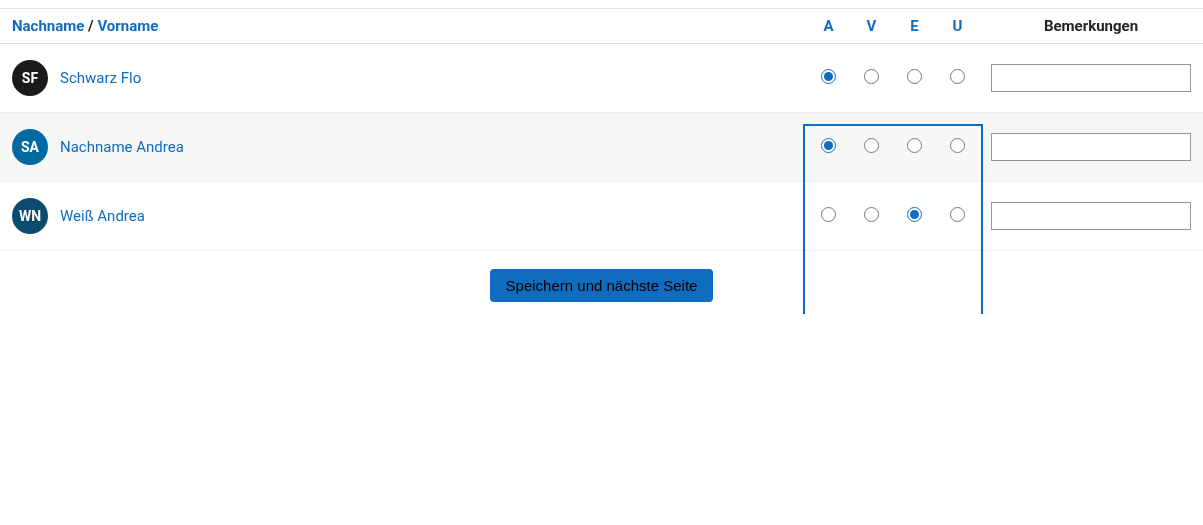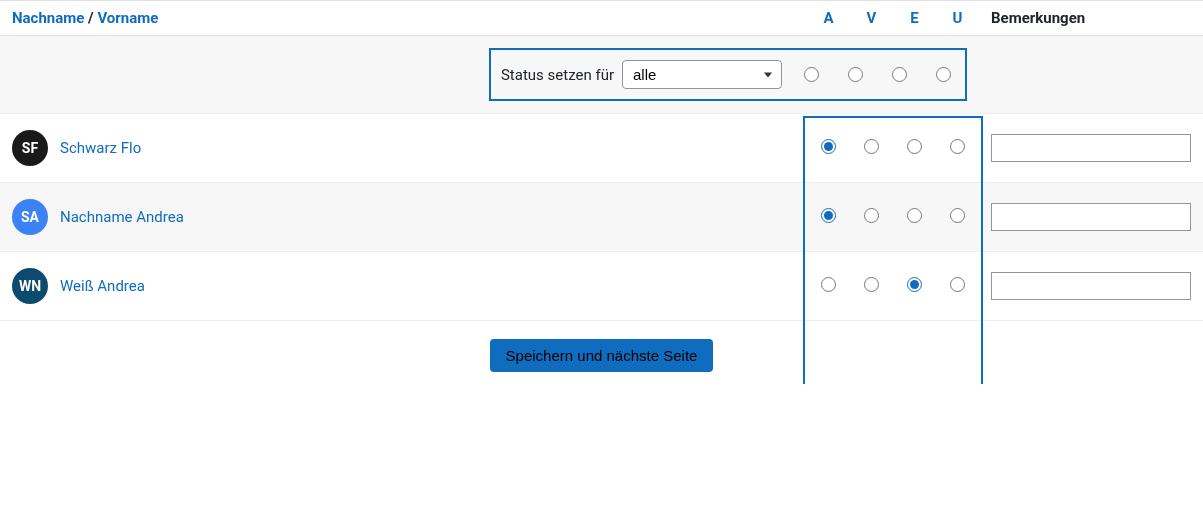--- a/index.html
+++ b/index.html
@@ -31,20 +31,21 @@
       font-weight: 700;
     }
     .status-col {
       width: 43px;
       text-align: center;
       color: #0f6cbf;
       font-weight: 700;
     }
     .remarks-col {
       width: 210px;
+      text-align: center;
       font-weight: 700;
     }
     tbody tr.striped { background: #f7f7f7; }
     tbody td {
       padding: 16px 12px;
       border-bottom: 1px solid #eeeeee;
       vertical-align: middle;
     }
     .name-cell {
       display: flex;
@@ -153,80 +154,57 @@
     }
     .save-btn {
       background: #0f6cbf;
       color: #000000;
       border: none;
       padding: 8px 16px;
       font-size: 15px;
       border-radius: 4px;
       cursor: pointer;
     }
-    .container { position: relative; width: 1203px; }
+    .container { position: relative; width: 1203px; margin-top: 8px; }
   </style>
 </head>
 <body>
 
 <div class="container">
 <table>
   <thead>
     <tr>
       <th class="name-header">
         <a href="#">Nachname</a><span class="sep"> / </span><a href="#">Vorname</a>
       </th>
       <th class="status-col">A</th>
       <th class="status-col">V</th>
       <th class="status-col">E</th>
       <th class="status-col">U</th>
       <th class="remarks-col">Bemerkungen</th>
     </tr>
   </thead>
   <tbody id="tbody">
-    <tr class="striped setall-row">
-      <td colspan="5" class="setall-td">
-        <div class="setall-wrap">
-          <div class="highlight-setall">
-            <span class="setall-label">Status setzen für</span>
-            <span class="select-wrap">
-              <select class="setall-select">
-                <option>alle</option>
-              </select>
-            </span>
-            <span style="width:6px;"></span>
-            <input type="radio" name="setall" style="">
-            <span style="width:13px;"></span>
-            <input type="radio" name="setall" style="">
-            <span style="width:13px;"></span>
-            <input type="radio" name="setall" style="">
-            <span style="width:13px;"></span>
-            <input type="radio" name="setall" style="">
-          </div>
-        </div>
-      </td>
-      <td></td>
-    </tr>
         <tr>
           <td>
             <div class="name-cell">
               <div class="avatar" style="background: rgb(26, 26, 26);">SF</div>
               <a href="#" class="name-link">Schwarz Flo</a>
             </div>
           </td>
           <td class="radio-cell"><input type="radio" name="status-2" checked="" style=""></td>
           <td class="radio-cell"><input type="radio" name="status-2" style=""></td>
           <td class="radio-cell"><input type="radio" name="status-2" style=""></td>
           <td class="radio-cell"><input type="radio" name="status-2" style=""></td>
           <td style="text-align: center;"><input type="text" class="remarks-input" style=""></td>
         </tr>
         <tr class="striped">
           <td>
             <div class="name-cell">
-              <div class="avatar" style="background: #3b82f6;">SA</div>
+              <div class="avatar" style="background: #0369a1;">SA</div>
               <a href="#" class="name-link">Nachname Andrea</a>
             </div>
           </td>
           <td class="radio-cell"><input type="radio" name="status-3" checked="" style=""></td>
           <td class="radio-cell"><input type="radio" name="status-3" style=""></td>
           <td class="radio-cell"><input type="radio" name="status-3" style=""></td>
           <td class="radio-cell"><input type="radio" name="status-3" style=""></td>
           <td style="text-align: center;"><input type="text" class="remarks-input" style=""></td>
         </tr>
         <tr>

